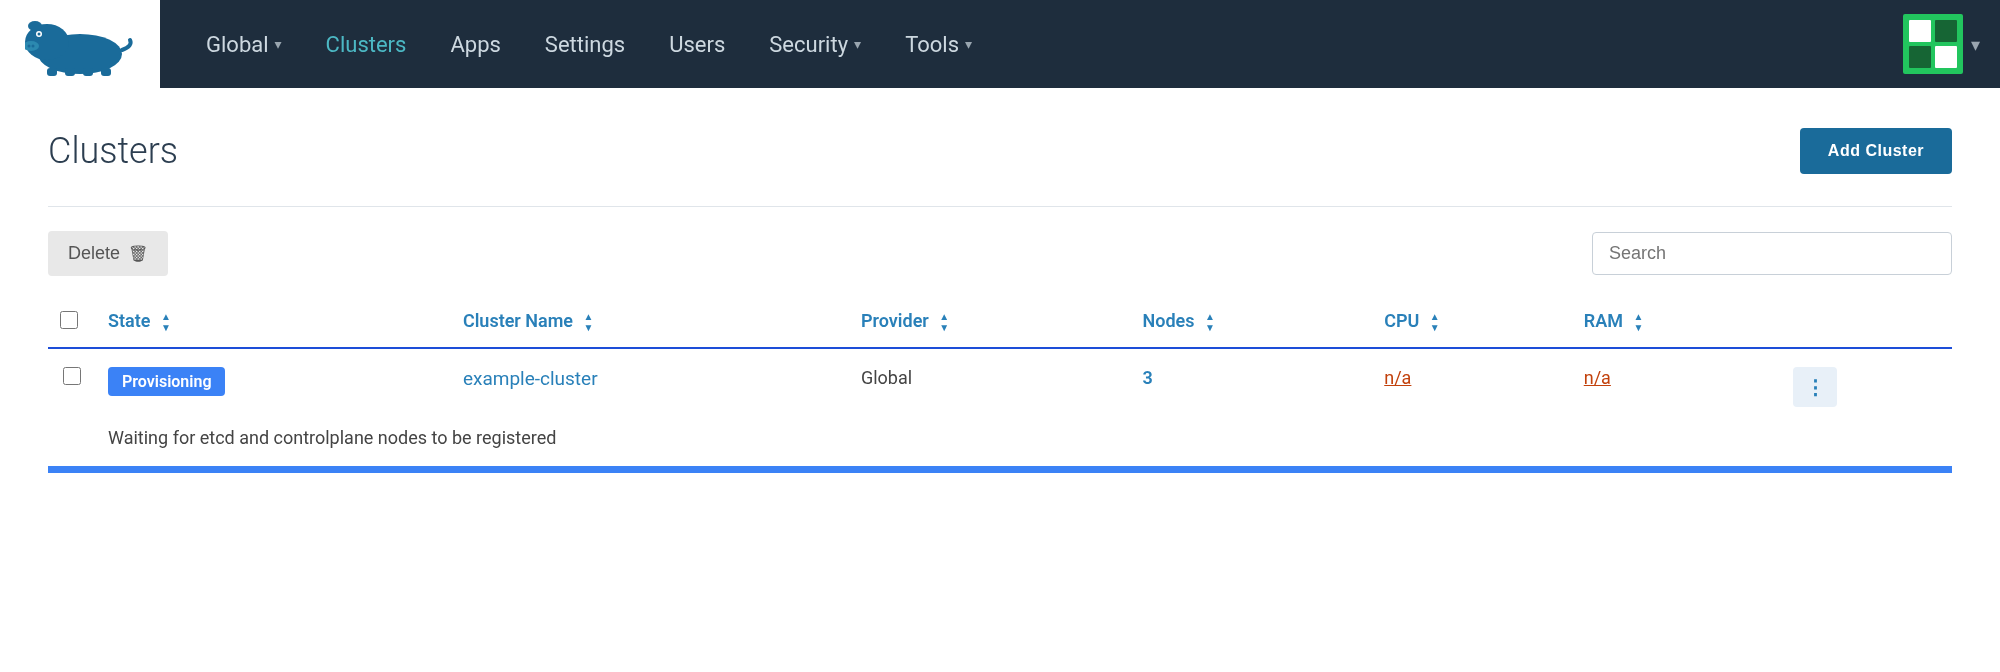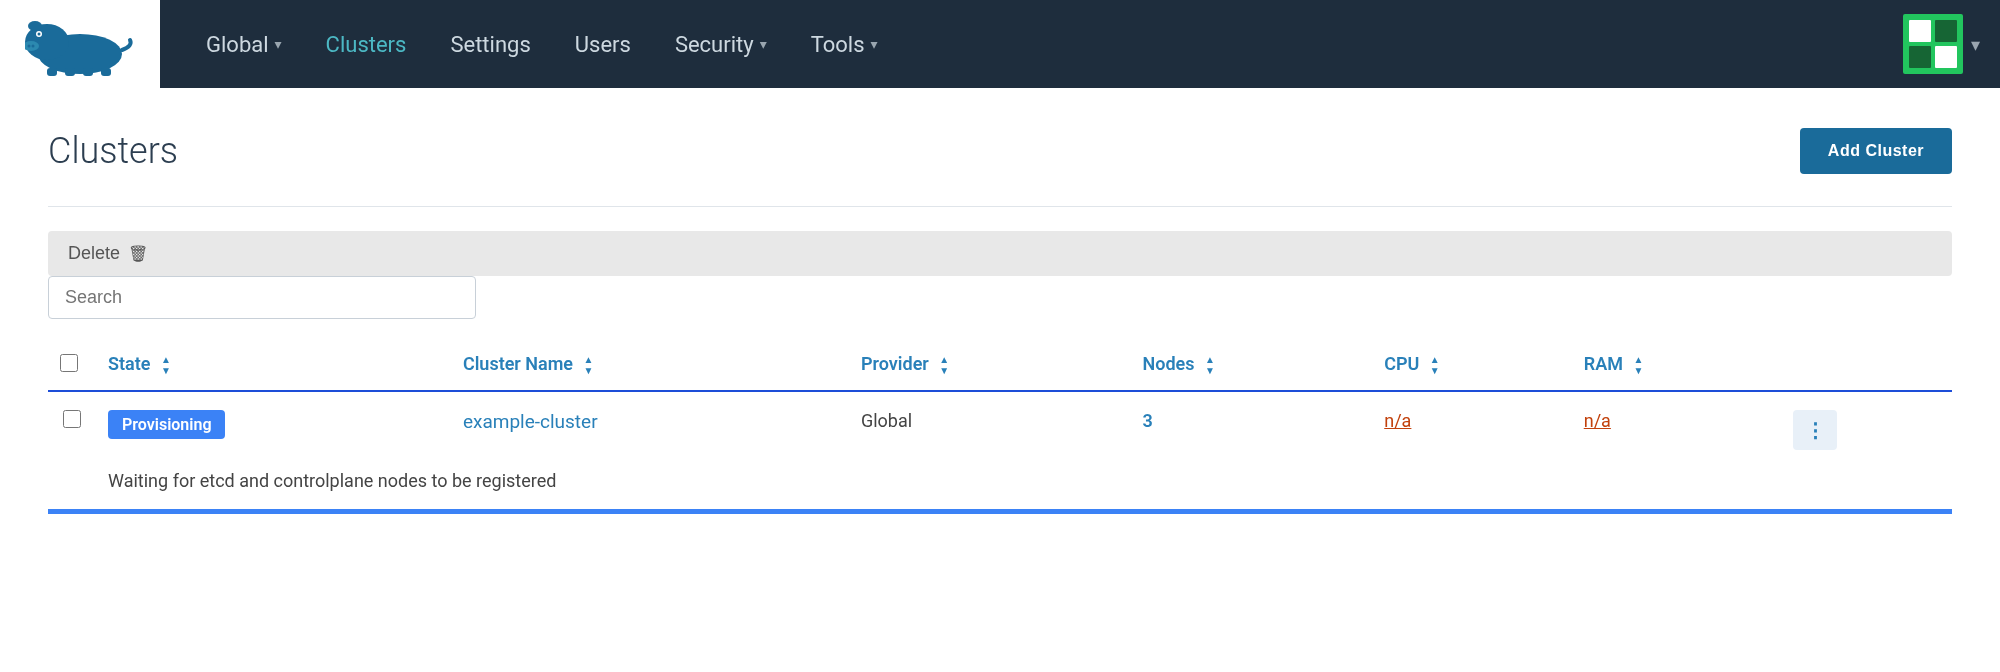--- a/index.html
+++ b/index.html
@@ -108,44 +108,44 @@
     
     .divider {
       border: none;
       border-top: 1px solid #e0e5ea;
       margin-bottom: 24px;
     }
 
     
     .toolbar {
       display: flex;
+      align-items: center;
       justify-content: space-between;
       margin-bottom: 20px;
-      flex-direction: column;
     }
     .btn-delete {
       background: #e8e8e8;
       color: #555;
       border: none;
       padding: 12px 20px;
       font-size: 18px;
       border-radius: 4px;
       cursor: pointer;
       display: flex;
       align-items: center;
       gap: 8px;
     }
     .trash-icon { font-size: 16px; }
     .search-box {
       border: 1px solid #c8d0d8;
       border-radius: 4px;
       padding: 10px 16px;
       font-size: 18px;
       color: #aaa;
-      width: 428px;
+      width: 360px;
       outline: none;
       background: #fff;
     }
 
     
     .cluster-table {
       width: 100%;
       border-collapse: collapse;
     }
     .cluster-table th {
@@ -210,21 +210,21 @@
     .checkbox-cell { text-align: center; }
     input[type="checkbox"] {
       width: 18px;
       height: 18px;
       cursor: pointer;
     }
     .row-group td { border-bottom: none; }
     .row-message-row td {
       padding-top: 2px;
       padding-bottom: 18px;
-      border-bottom: 5px solid #3b82f6;
+      border-bottom: 7px solid #3b82f6;
     }
   </style>
 </head>
 <body>
 
 <nav>
   <div class="nav-logo">
     <svg class="logo-hippo" viewBox="0 0 110 64" xmlns="http://www.w3.org/2000/svg">
 
       <ellipse cx="55" cy="42" rx="42" ry="20" fill="#1a6b9a"></ellipse>
@@ -250,20 +250,23 @@
       <text x="92" y="20" font-size="8" fill="#fff" font-weight="bold">®</text>
     </svg>
   </div>
   <div class="nav-links">
     <div class="nav-item">
       <span>Global</span>
       <span class="nav-chevron">▾</span>
     </div>
     <div class="nav-item active">
       <span>Clusters</span>
+    </div>
+    <div class="nav-item">
+      <span>Apps</span>
     </div>
     <div class="nav-item">
       <span>Settings</span>
     </div>
     <div class="nav-item">
       <span>Users</span>
     </div>
     <div class="nav-item">
       <span>Security</span>
       <span class="nav-chevron">▾</span>

